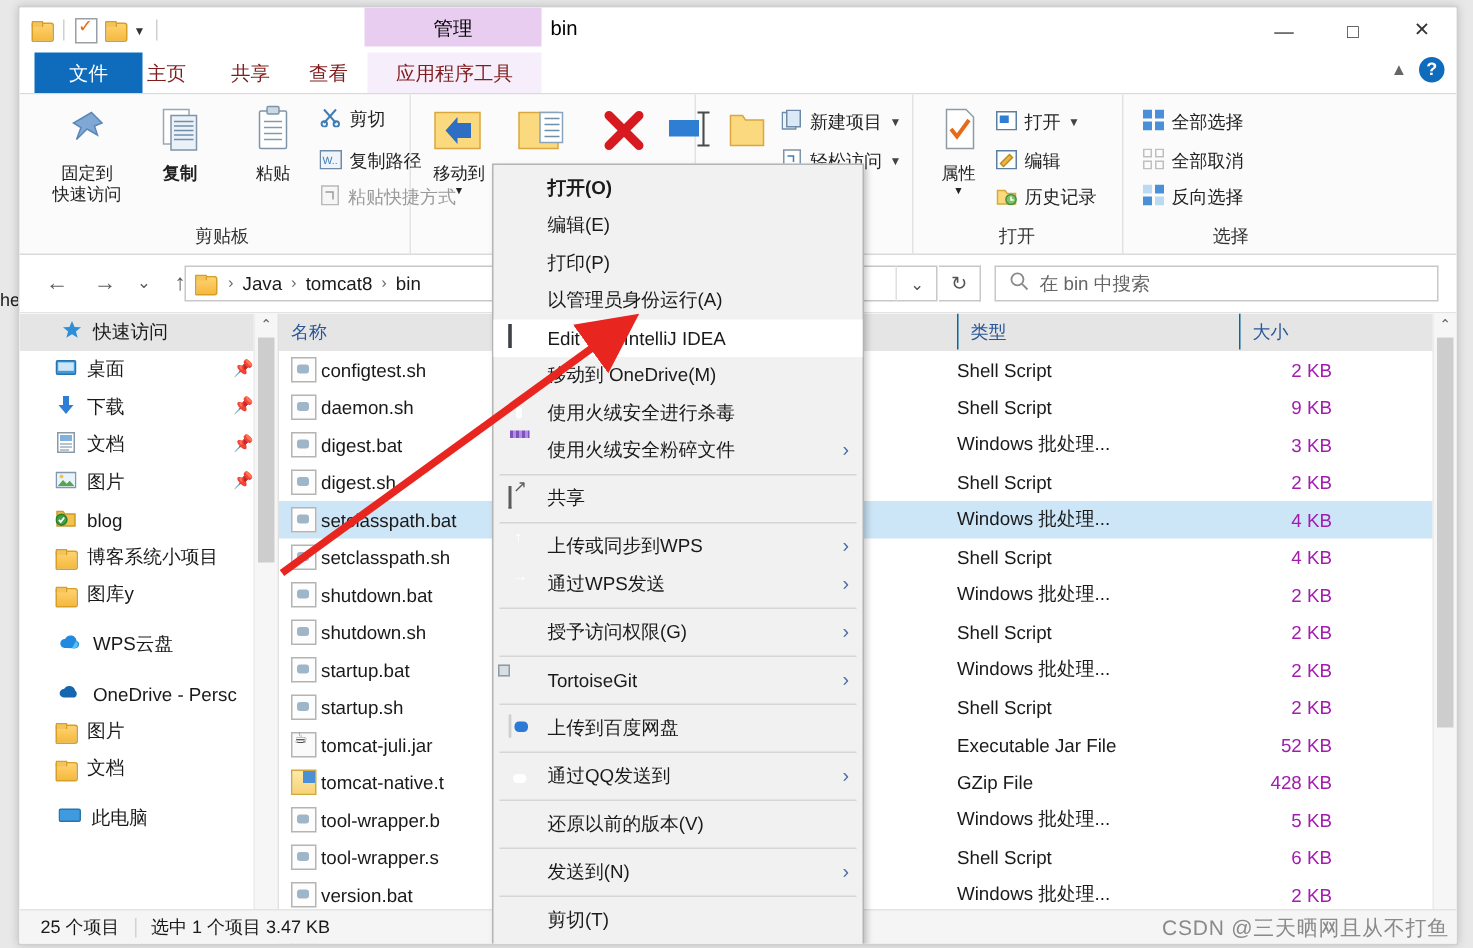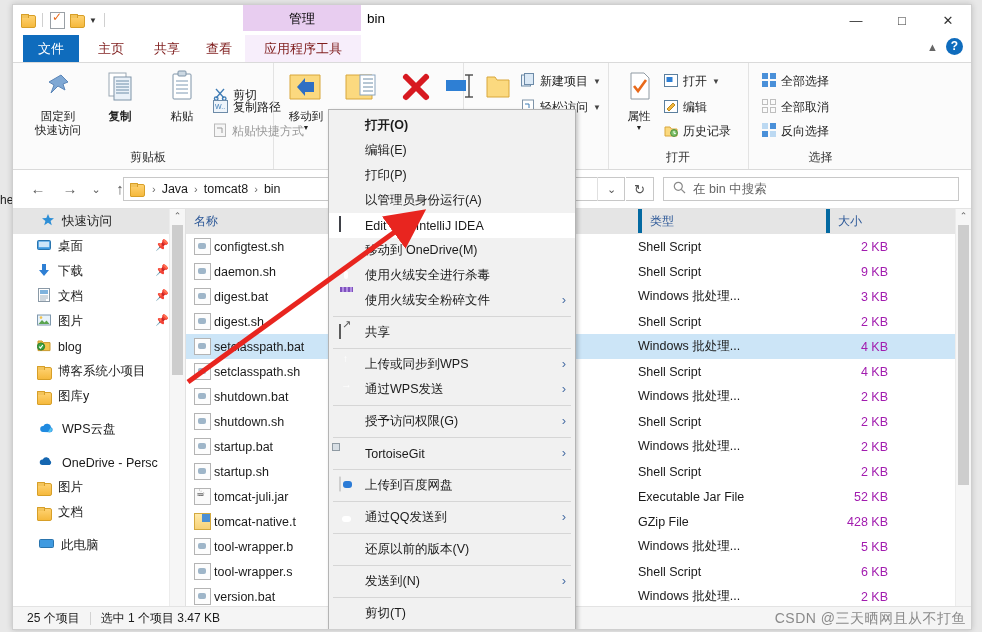--- a/index.html
+++ b/index.html
@@ -107,21 +107,21 @@
     background: #ffffff;
     border-bottom: 1px solid #dadada;
   }
   .rtab {
     position: absolute; top: 0;
     height: 27px; line-height: 27px;
     text-align: center;
     font-size: 13px;
     color: #7f1d1d;
   }
-  .rtab.file { background: #0f6cbd; color: #fff; left: 10px; width: 56px; text-align: center; }
+  .rtab.file { background: #0f6cbd; color: #fff; left: 10px; width: 72px; text-align: center; }
   .rtab.t1 { left: 68px; width: 60px; }
   .rtab.t2 { left: 128px; width: 52px; }
   .rtab.t3 { left: 180px; width: 52px; }
   .rtab.t4 { left: 232px; width: 116px; background: #f7eefb; }
   #ribbon-help {
     position: absolute; right: 8px; top: 3px;
     display: flex; align-items: center; gap: 8px;
   }
   #ribbon-collapse { font-size: 11px; color: #666; }
   #help-circle {
@@ -264,21 +264,21 @@
   #colhead {
     position: relative; height: 24px;
     border-bottom: 1px solid #e5e5e5;
     background: #e5e5e5;
   }
   .col {
     position: absolute; top: 0; height: 24px; line-height: 24px;
     font-size: 12px; color: #2b5797;
     padding-left: 8px;
     box-sizing: border-box;
-    border-left: 4px solid #0369a1;
+    border-left: 1px solid #0369a1;
   }
   .col.first { border-left: none; }
   .frow {
     position: relative; height: 25px;
     display: flex; align-items: center;
     font-size: 12.5px; color: #1a1a1a;
   }
   .frow.sel { background: #cce5f7; }
   .c-name { position: absolute; left: 8px; display: flex; align-items: center; gap: 3px; }
   .c-date { position: absolute; left: 330px; color: #1a1a1a; }
@@ -550,21 +550,21 @@
                 <line x1="11" y1="12" x2="23" y2="12"></line>
                 <line x1="11" y1="16" x2="23" y2="16"></line>
                 <line x1="11" y1="20" x2="23" y2="20"></line>
                 <line x1="11" y1="24" x2="23" y2="24"></line>
               </g>
             </svg>
         </span>
         <span>粘贴</span>
       </div>
 
-      <div class="smallbtn" style="left:190px; top:24px;align-items:flex-end;">
+      <div class="smallbtn" style="left:190px; top:8px;align-items:flex-end;">
         <span class="ico">
           <svg width="15" height="14" viewBox="0 0 15 14">
               <g stroke="#3f7cb5" stroke-width="1.3" fill="none">
                 <line x1="3" y1="2" x2="11" y2="11"></line>
                 <line x1="11" y1="2" x2="3" y2="11"></line>
                 <circle cx="3.2" cy="11.6" r="1.8"></circle>
                 <circle cx="11.2" cy="11.6" r="1.8"></circle>
               </g>
             </svg>
         </span>

